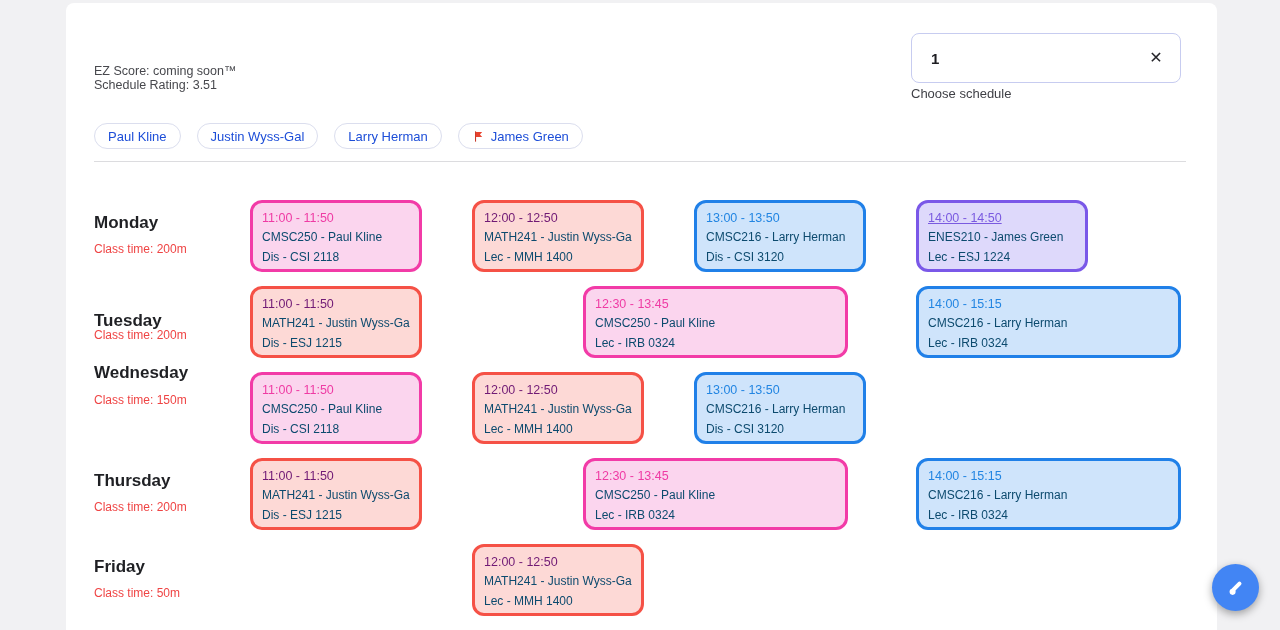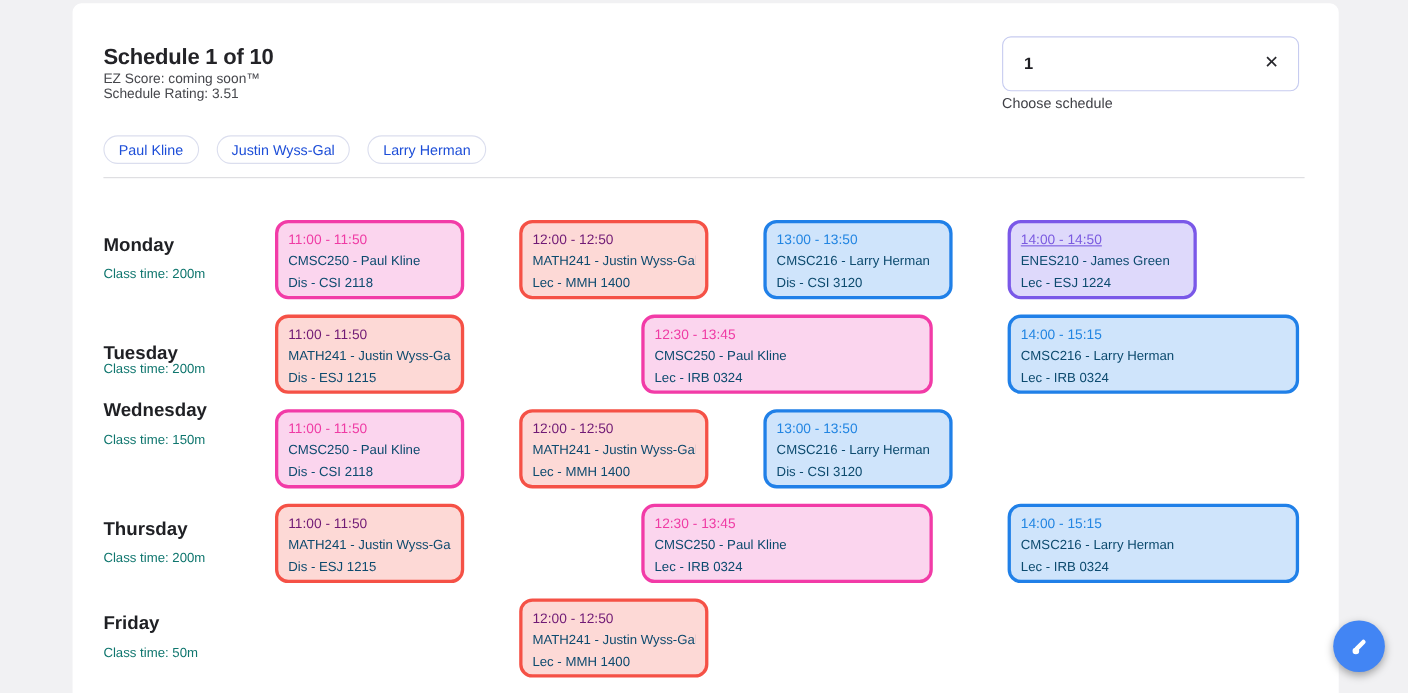--- a/index.html
+++ b/index.html
@@ -41,21 +41,21 @@
     border:1px solid #dbdeee; border-radius:13px; background:#fff;
     font-size:13px; color:#1d4ed8; white-space:nowrap;
   }
   .chip svg { flex:0 0 auto; }
 
   .divider { position:absolute; left:28px; top:158px; width:1092px; height:0; border:none; border-top:1px solid #dcdcdf; }
 
   
   .grid { position:absolute; left:0; top:0; width:100%; height:100%; }
   .day-name { position:absolute; left:28px; font-size:17px; font-weight:700; color:#1f2024; }
-  .day-classtime { position:absolute; left:28px; font-size:12px; color:#0f766e; }
+  .day-classtime { position:absolute; left:28px; font-size:12px; color:#ef4444; }
 
   .card {
     position:absolute; height:72px; border-radius:12px; border:3px solid;
     padding:6px 9px 12px 9px; overflow:hidden;
   }
   .card .time { display:block; font-size:12.5px; line-height:18px; white-space:nowrap; }
   .card .course, .card .loc {
     display:block; font-size:12px; line-height:20px; color:#0c4a6e; white-space:nowrap; overflow:hidden;
   }
   .card.pink   { background:#fbd5ee; border-color:#f23ba7; } .card.pink .time   { color:#ef3ba4; }
@@ -69,39 +69,45 @@
     border-radius:50%; border:none; background:#4285f4; cursor:pointer;
     display:flex; align-items:center; justify-content:center;
     box-shadow:0 3px 8px rgba(0,0,0,0.35);
   }
 </style>
 </head>
 <body>
 
 <div class="content-card">
 
-  <h1 class="page-title">Schedule 1 of 10</h1>
   <div class="sub-line sub-ez">EZ Score: coming soon™</div>
   <div class="sub-line sub-rating">Schedule Rating: 3.51</div>
 
   <div class="picker-input">
     <input type="text" value="1" style="">
     <button class="picker-clear">✕</button>
   </div>
   <div class="picker-label">Choose schedule</div>
 
   <div class="chips">
       <div class="chip">
         <span>Paul Kline</span>
       </div>
       <div class="chip">
         <span>Justin Wyss-Gal</span>
       </div>
       <div class="chip">
         <span>Larry Herman</span>
+      </div>
+      <div class="chip">
+        <svg viewBox="0 0 24 24" width="13" height="13">
+          <path fill="#c6392a" d="M5.5 2.5h2v19h-2z"></path>
+          <path fill="#e8432e" d="M7 3.5h11.8l-4.1 4.6 4.1 4.6H7z"></path>
+        </svg>
+        <span>James Green</span>
       </div>
     </div>
 
   <hr class="divider">
 
   <div class="grid">
       <div class="day-name" style="top: 210px;">Monday</div>
       <div class="day-classtime" style="top: 239px;">Class time: 200m</div>
       <div class="card pink" style="left: 184px; top: 197px; width: 172px;">
         <span class="time">11:00 - 11:50</span>

